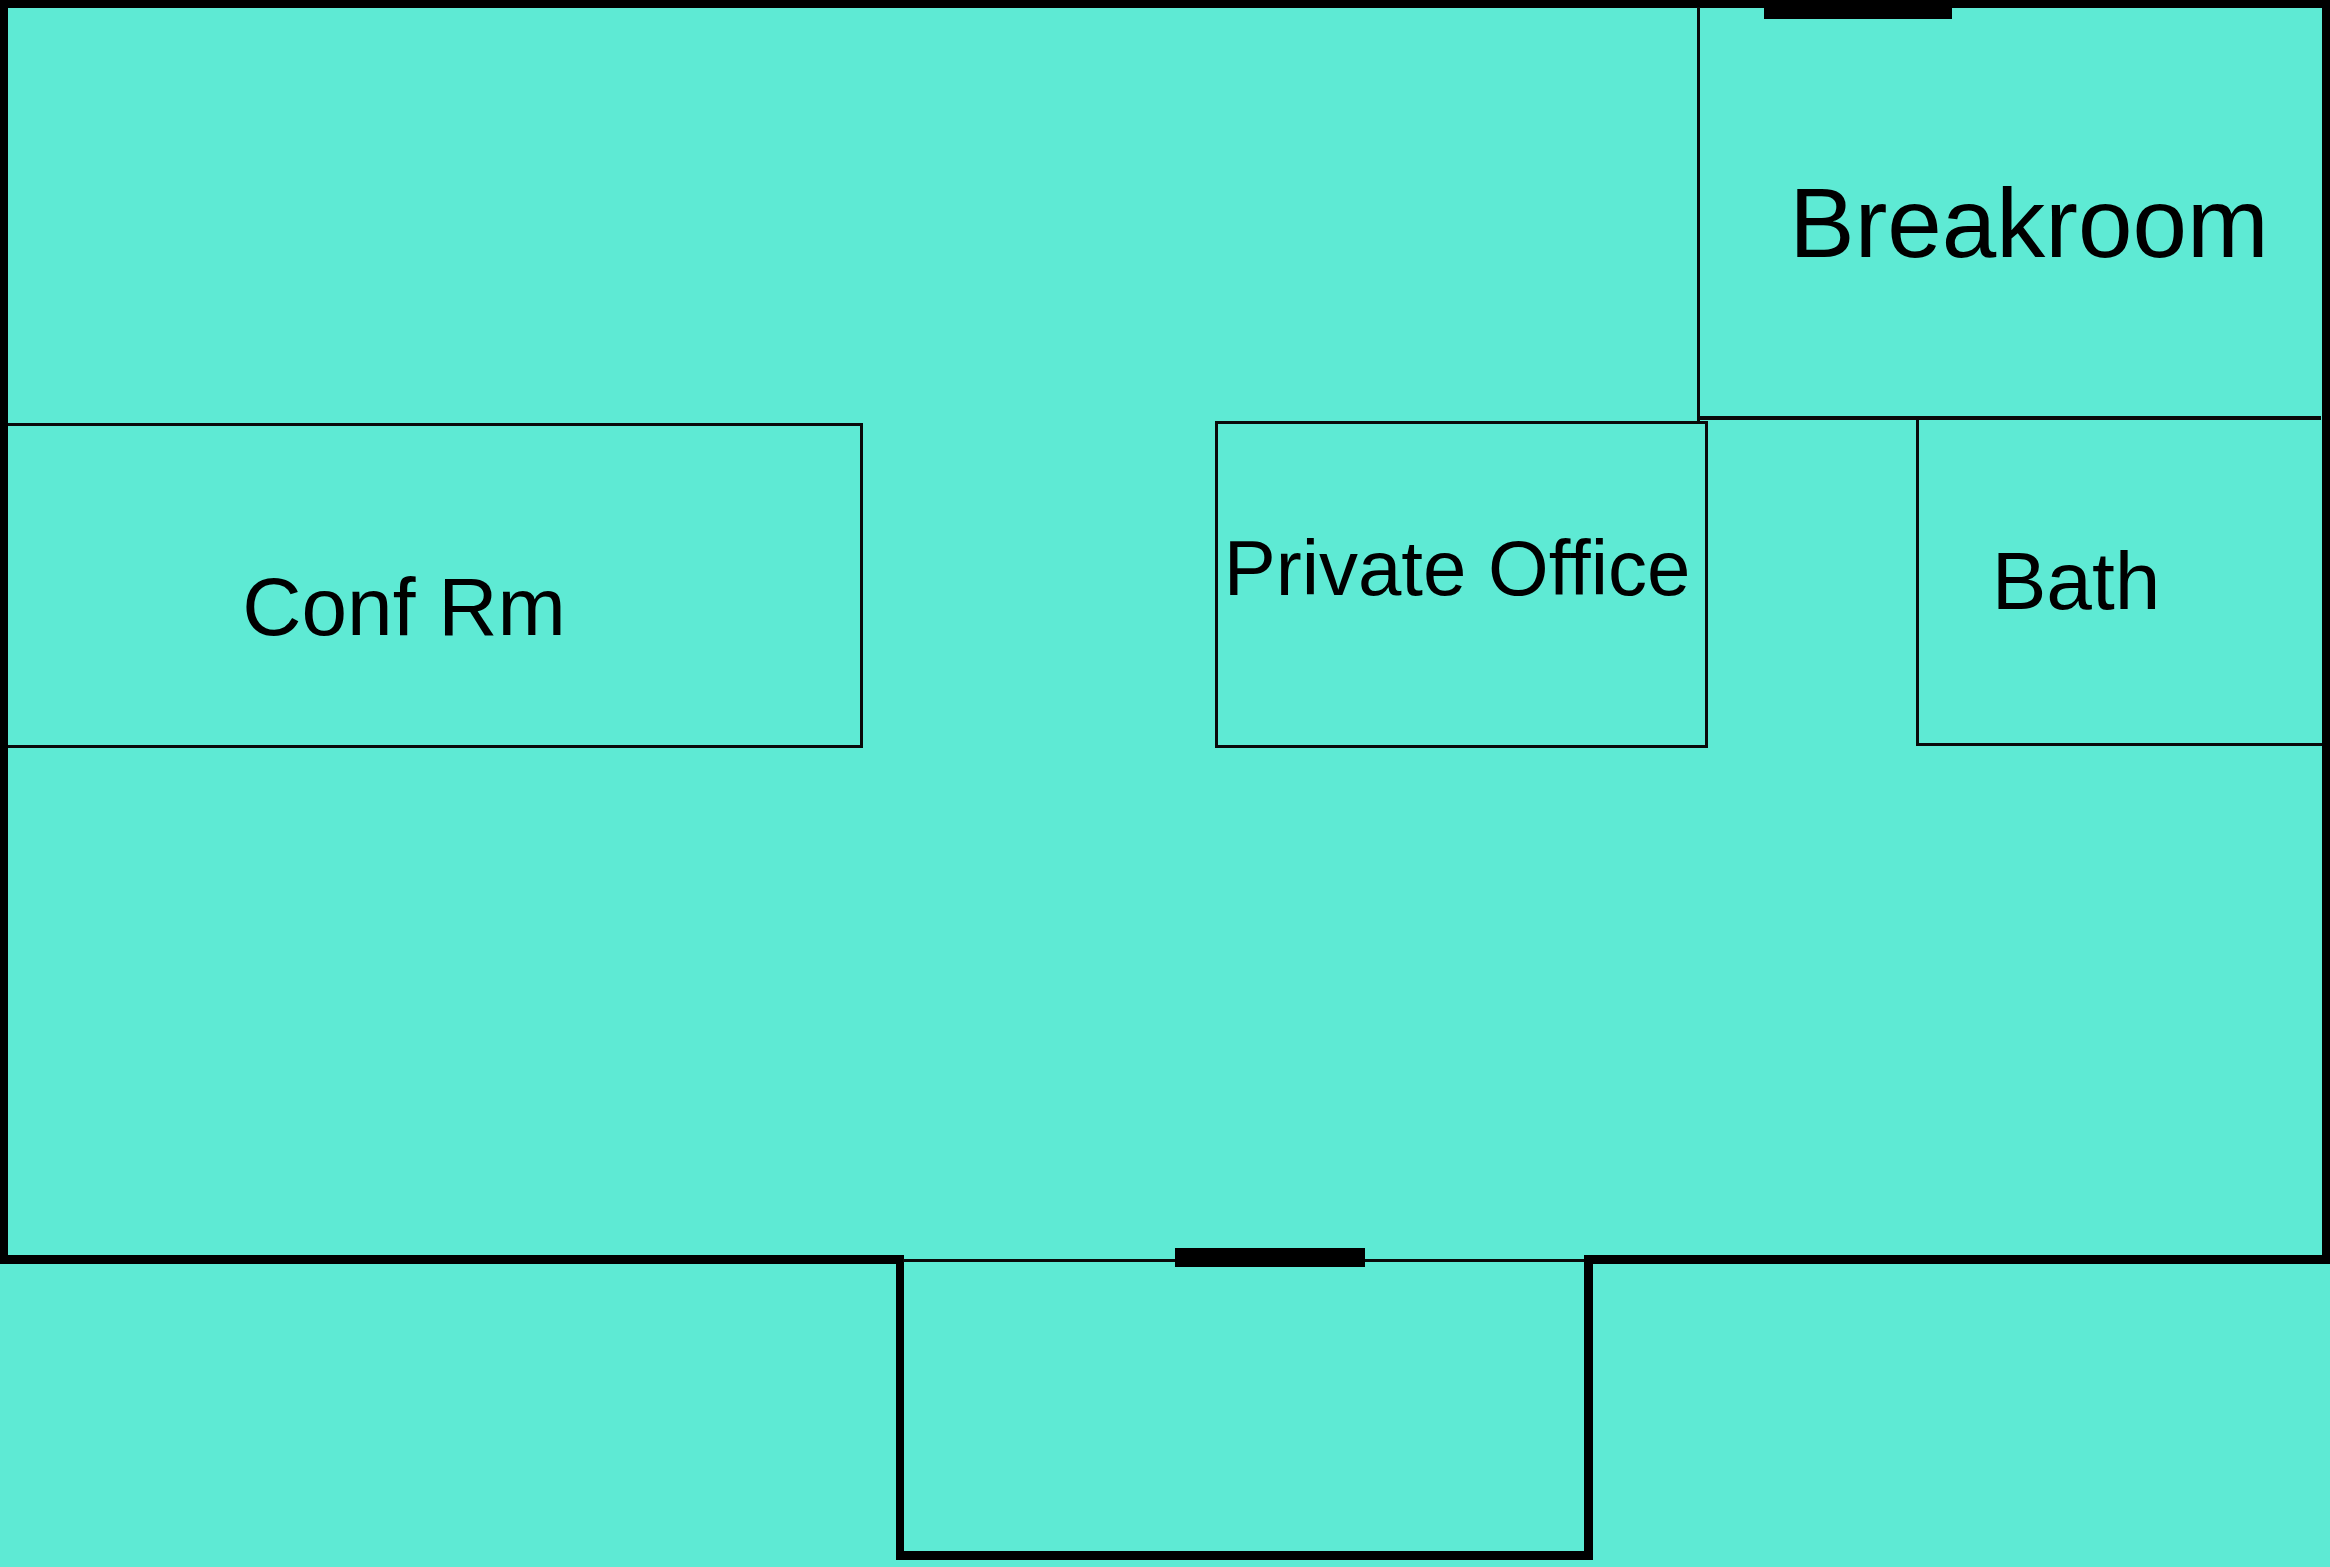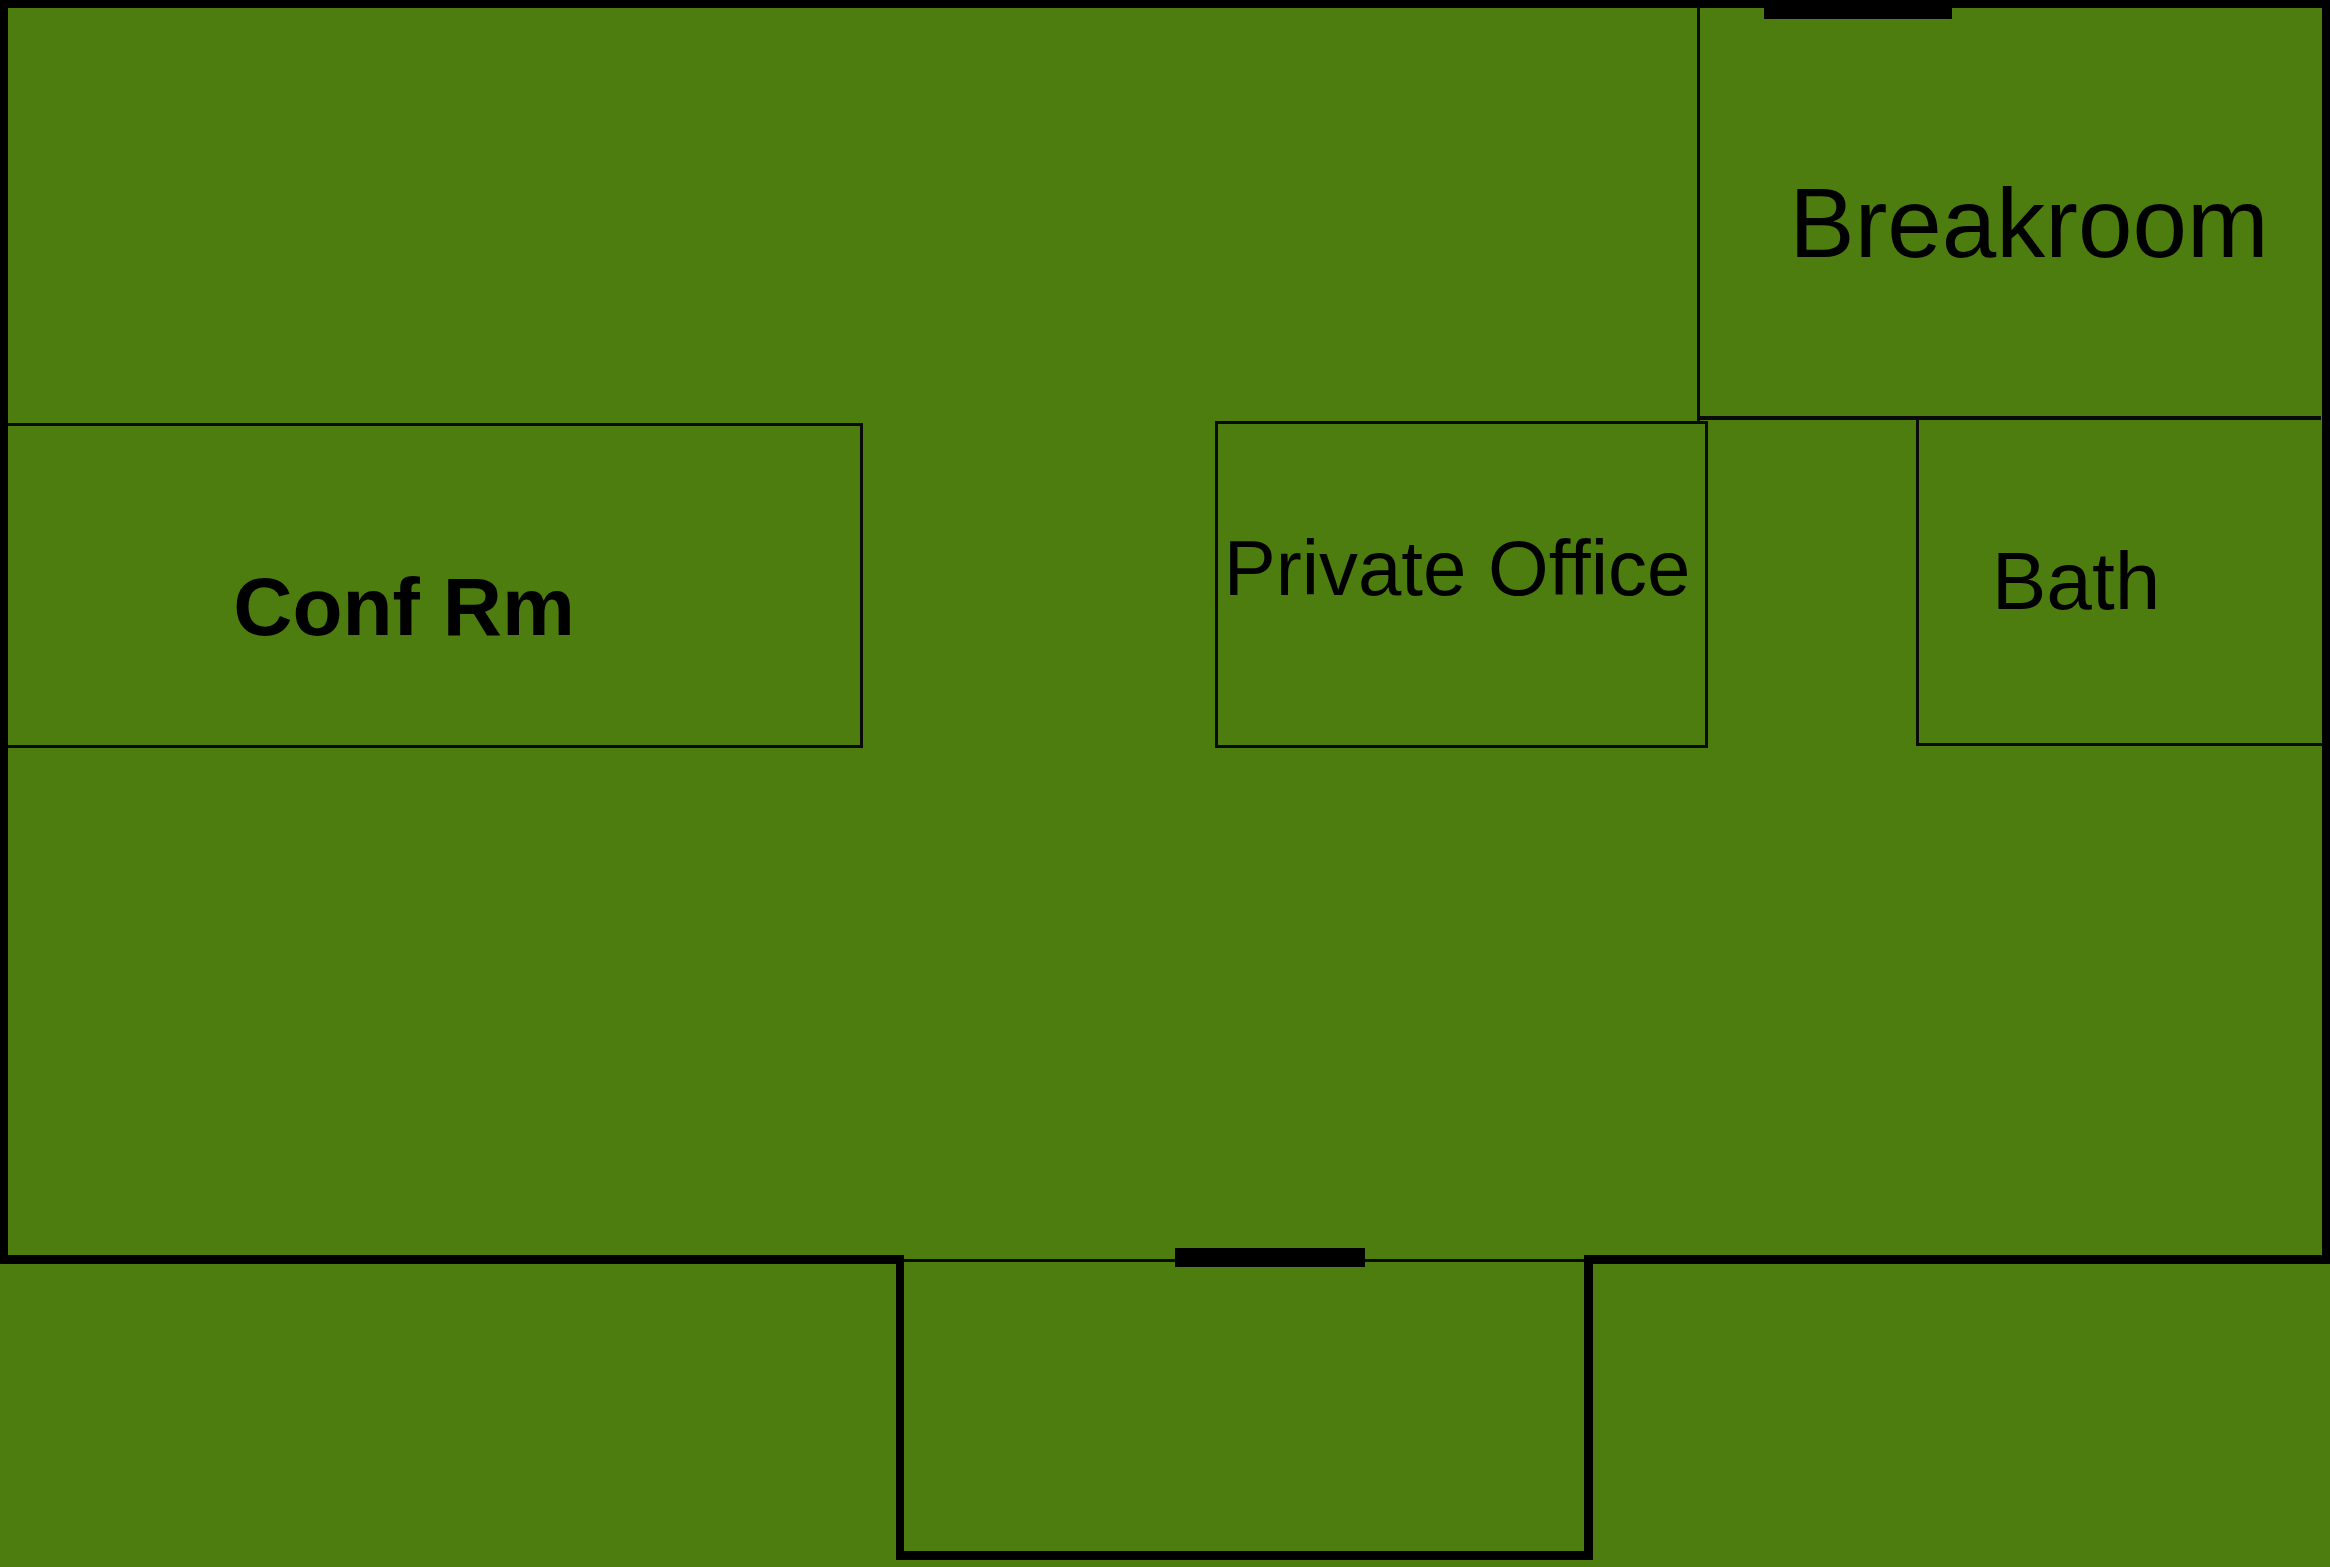--- a/index.html
+++ b/index.html
@@ -7,21 +7,21 @@
     padding: 0;
     background: #ffffff;
     width: 2330px;
     height: 1567px;
     overflow: hidden;
   }
   #plan {
     position: relative;
     width: 2330px;
     height: 1567px;
-    background: #4d7c0f;
+    background: #5eead4;
     font-family: "Liberation Sans", sans-serif;
   }
   .wall {
     position: absolute;
     background: #000000;
   }
   .thin {
     background: #0a0a0a;
   }
   .room-label {
@@ -77,20 +77,20 @@
   <div class="wall thin" style="left:860px; top:423px; width:3.1px; height:325px;"></div>
   <div class="wall thin" style="left:7.8px; top:745px; width:855px; height:3.1px;"></div>
 
   <div class="po-rect"></div>
 
   <div class="wall thin" style="left:1916px; top:418px; width:3.1px; height:328px;"></div>
   <div class="wall thin" style="left:1916px; top:743px; width:406px; height:3.1px;"></div>
 
   <div class="room-label lbl-breakroom" style="left:2029px; top:223px;">Breakroom</div>
 
-  <div class="room-label lbl-conf" style="left:404px; top:607px;font-weight:bold;">Conf Rm</div>
+  <div class="room-label lbl-conf" style="left:404px; top:607px;">Conf Rm</div>
 
   <div class="room-label lbl-po" style="left:1457px; top:568px;">Private Office</div>
 
   <div class="room-label lbl-bath" style="left:2076px; top:581px;">Bath</div>
 
 </div>
 
 
 </body></html>

